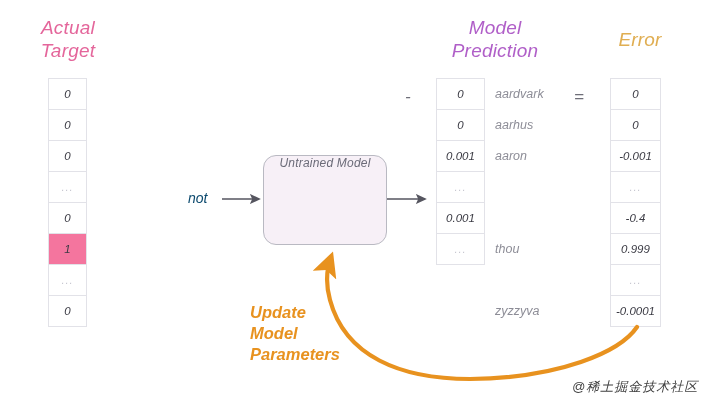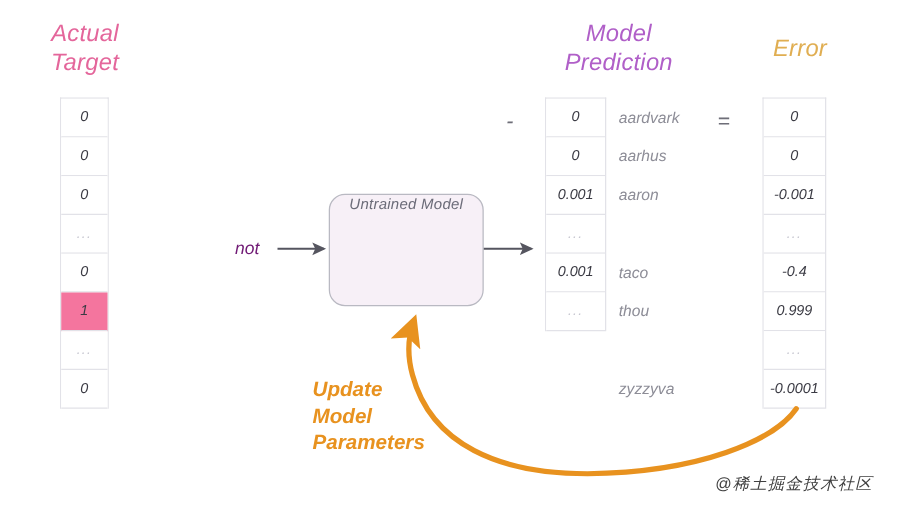--- a/index.html
+++ b/index.html
@@ -104,21 +104,21 @@
     color: #6b6b78;
     letter-spacing: .2px;
   }
 
   
   #input-word {
     position: absolute;
     left: 188px;
     top: 190px;
     font-size: 14px;
-    color: #701a75;
+    color: #0c4a6e;
   }
 
   
   #update-label {
     position: absolute;
     left: 250px;
     top: 302px;
     width: 150px;
     font-size: 16.5px;
     line-height: 21px;
@@ -177,21 +177,20 @@
     <div class="vrow">0.001</div>
     <div class="vrow dots">...</div>
     <div class="vrow">0.001</div>
     <div class="vrow dots">...</div>
   </div>
 
   <div class="word-label" style="top:109px">aarhus</div>
   <div class="word-label" style="top:78px">aardvark</div>
   <div class="word-label" style="top:140px">aaron</div>
   <div class="word-label dots" style="top:171px"></div>
-  <div class="word-label" style="top:202px">taco</div>
   <div class="word-label" style="top:233px">thou</div>
   <div class="word-label dots" style="top:264px"></div>
   <div class="word-label" style="top:295px">zyzzyva</div>
 
   <div class="vtable" id="table-error">
     <div class="vrow">0</div>
     <div class="vrow">0</div>
     <div class="vrow">-0.001</div>
     <div class="vrow dots">...</div>
     <div class="vrow">-0.4</div>

